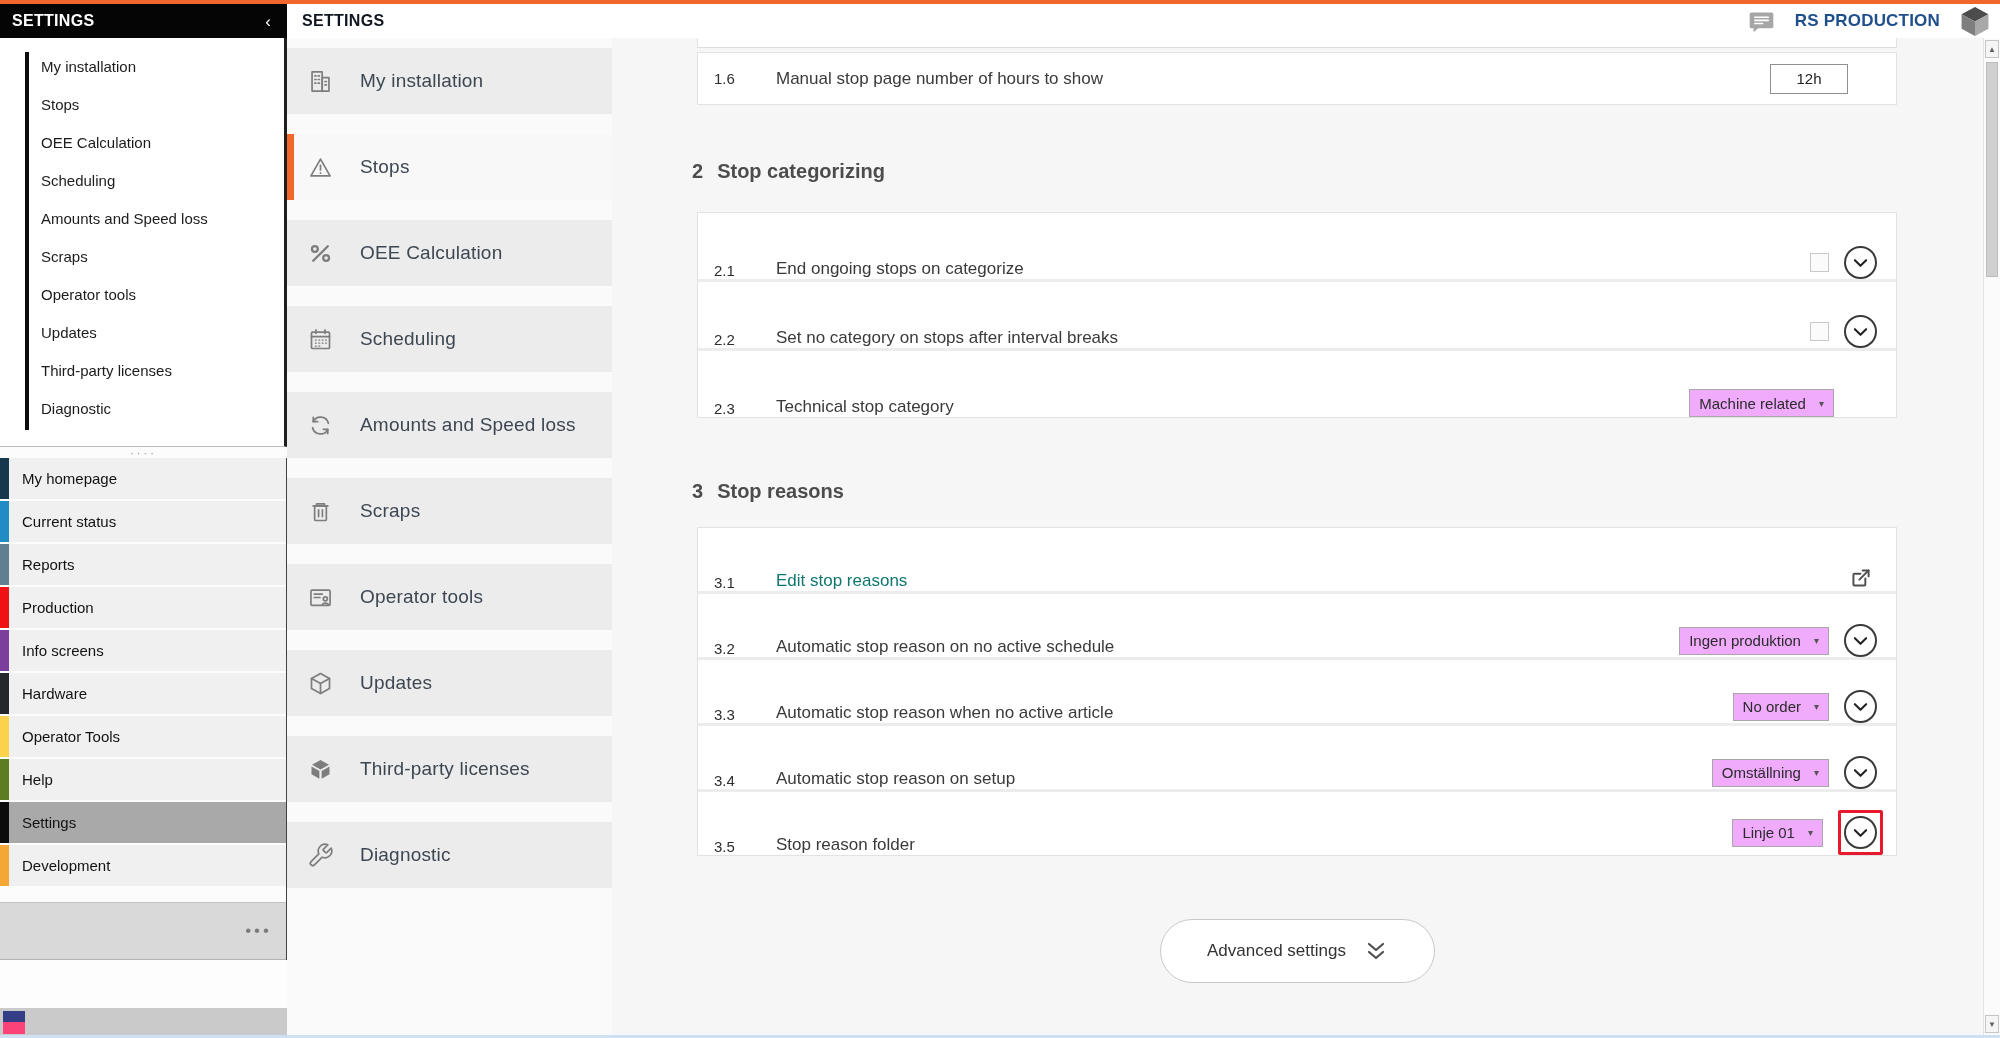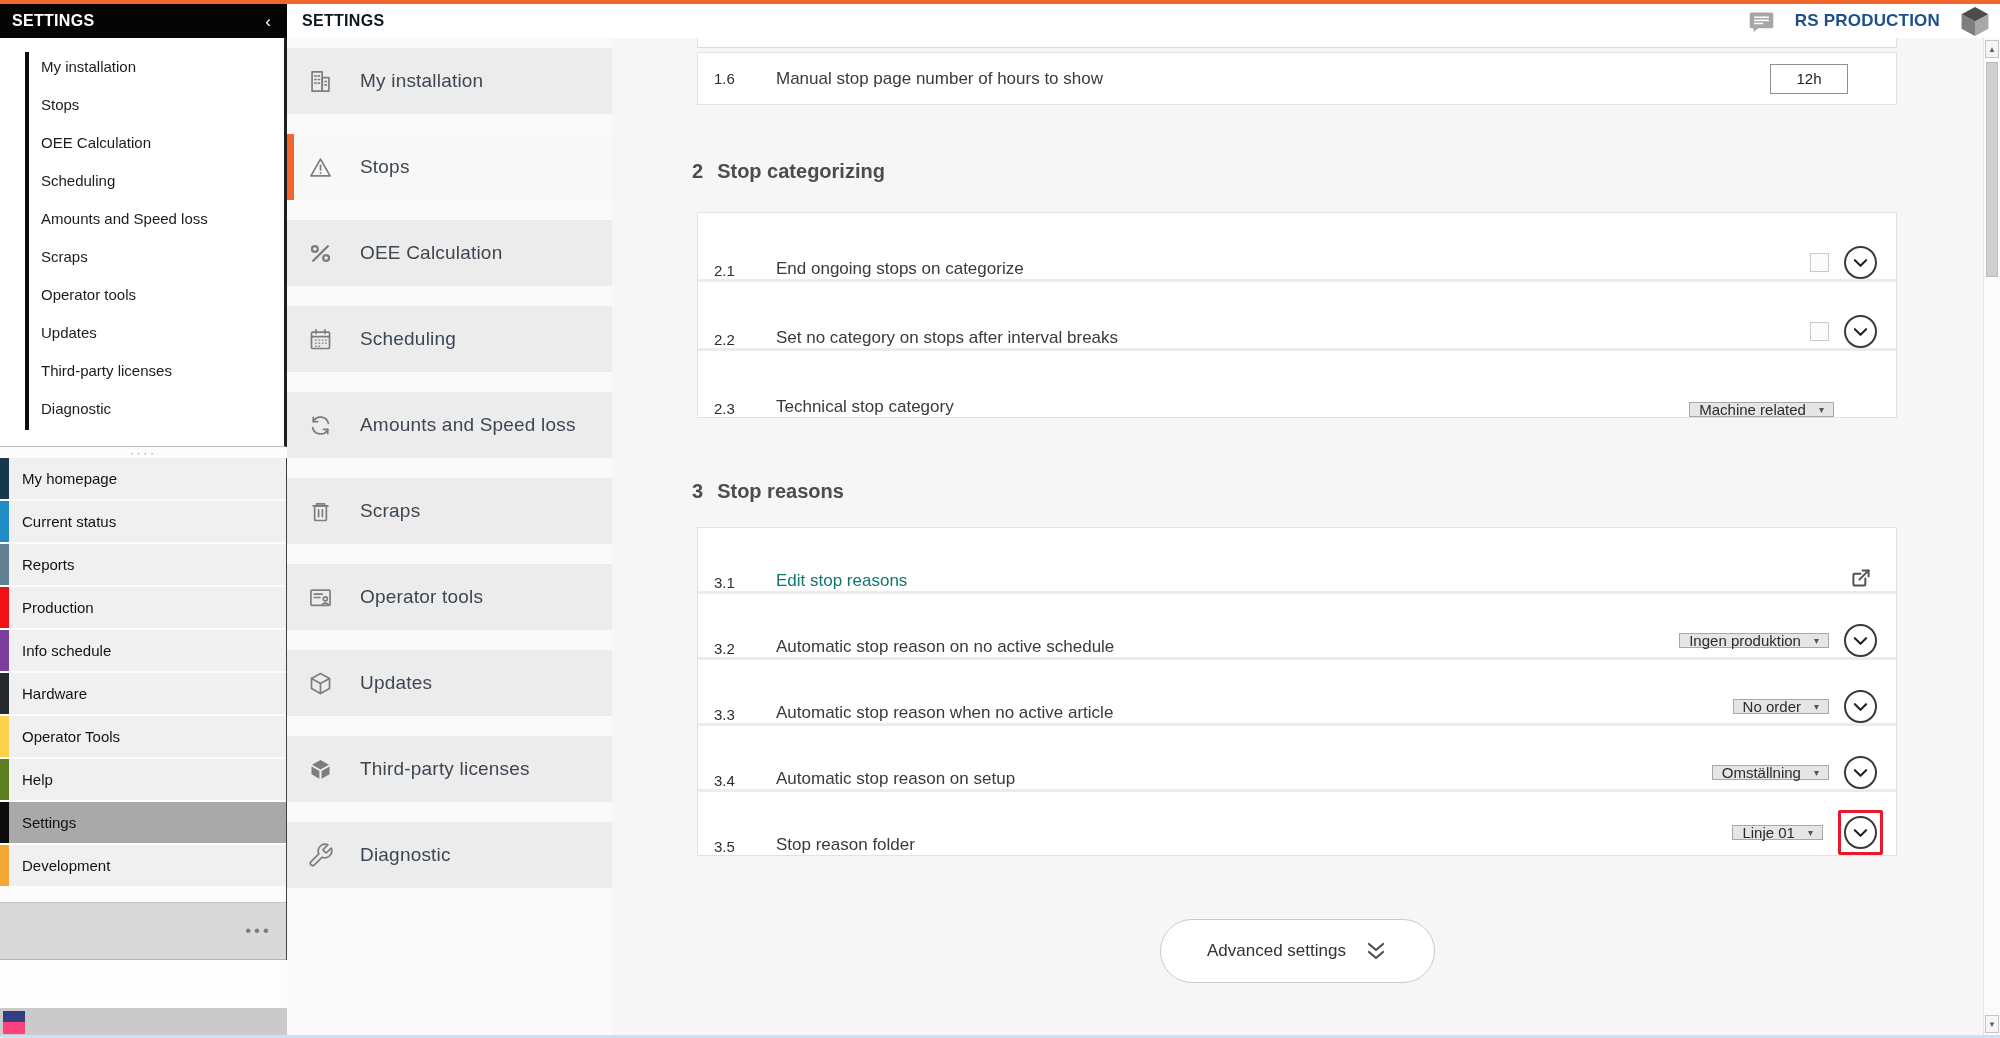--- a/index.html
+++ b/index.html
@@ -68,21 +68,21 @@
   .row:last-child{border-bottom:none;}
   .num{width:46px;margin-left:16px;font-size:15px;color:#2e2e2e;flex:0 0 46px;}
   .lbl{margin-left:16px;font-size:17px;color:#3a3a3a;}
   .lbl.muted{color:#0f766e;}
   .controls{margin-left:auto;display:flex;align-items:center;gap:15px;margin-right:19px;}
   .controls.mr48{margin-right:48px;}
   .controls.mr62{margin-right:62px;}
   .controls.mr22{margin-right:22px;}
   .input-box{min-width:78px;height:30px;border:1px solid #8f8f8f;background:#fff;display:flex;align-items:center;
     justify-content:center;font-size:15px;color:#222;box-sizing:border-box;cursor:text;}
-  .select{height:15px;border:1px solid #a8a8a8;background:#e5e5e5;display:inline-flex;align-items:center;
+  .select{height:28px;border:1px solid #a8a8a8;background:#f0abfc;display:inline-flex;align-items:center;
     padding:0 9px;gap:13px;font-size:15px;color:#2b2b2b;box-sizing:border-box;cursor:pointer;}
   .sel-arrow{font-size:10px;color:#555;}
   .checkbox{width:19px;height:19px;border:1px solid #c9c9c9;background:#fbfbfb;box-sizing:border-box;cursor:pointer;}
   .circle-btn{width:33px;height:33px;border:2px solid #3a3a3a;border-radius:50%;background:#fff;
     display:flex;align-items:center;justify-content:center;box-sizing:border-box;cursor:pointer;flex:0 0 33px;}
   .red-box{border:3px solid #E8192C;border-radius:2px;padding:3px;display:flex;margin-right:-6px;}
   .ext-link{display:flex;align-items:center;justify-content:center;cursor:pointer;}
   .advanced-btn{margin-top:63px;margin-left:548px;width:275px;height:64px;border:1px solid #c9c9c9;border-radius:32px;
     background:#fff;display:flex;align-items:center;justify-content:center;gap:18px;font-size:17px;color:#333;cursor:pointer;box-sizing:border-box;}
 
@@ -135,21 +135,21 @@
     <div class="menu-item">
       <span class="menu-stripe" style="background-color: rgb(96, 128, 143);"></span>
       <span>Reports</span>
     </div>
     <div class="menu-item">
       <span class="menu-stripe" style="background-color: rgb(240, 17, 20);"></span>
       <span>Production</span>
     </div>
     <div class="menu-item">
       <span class="menu-stripe" style="background-color: rgb(123, 62, 157);"></span>
-      <span>Info schedule</span>
+      <span>Info screens</span>
     </div>
     <div class="menu-item">
       <span class="menu-stripe" style="background-color: rgb(37, 40, 43);"></span>
       <span>Hardware</span>
     </div>
     <div class="menu-item">
       <span class="menu-stripe" style="background-color: rgb(251, 210, 75);"></span>
       <span>Operator Tools</span>
     </div>
     <div class="menu-item">

